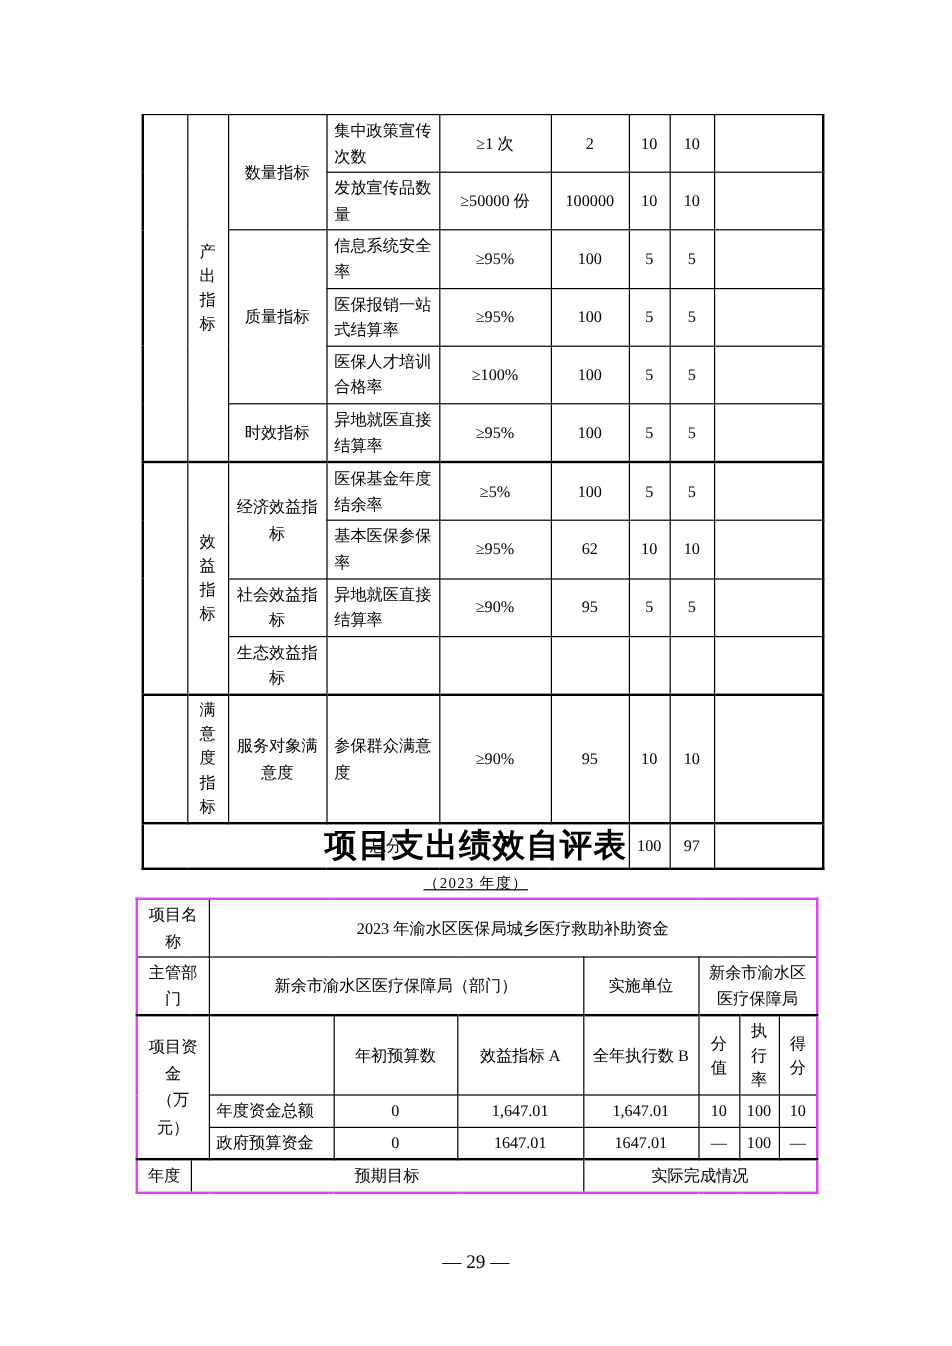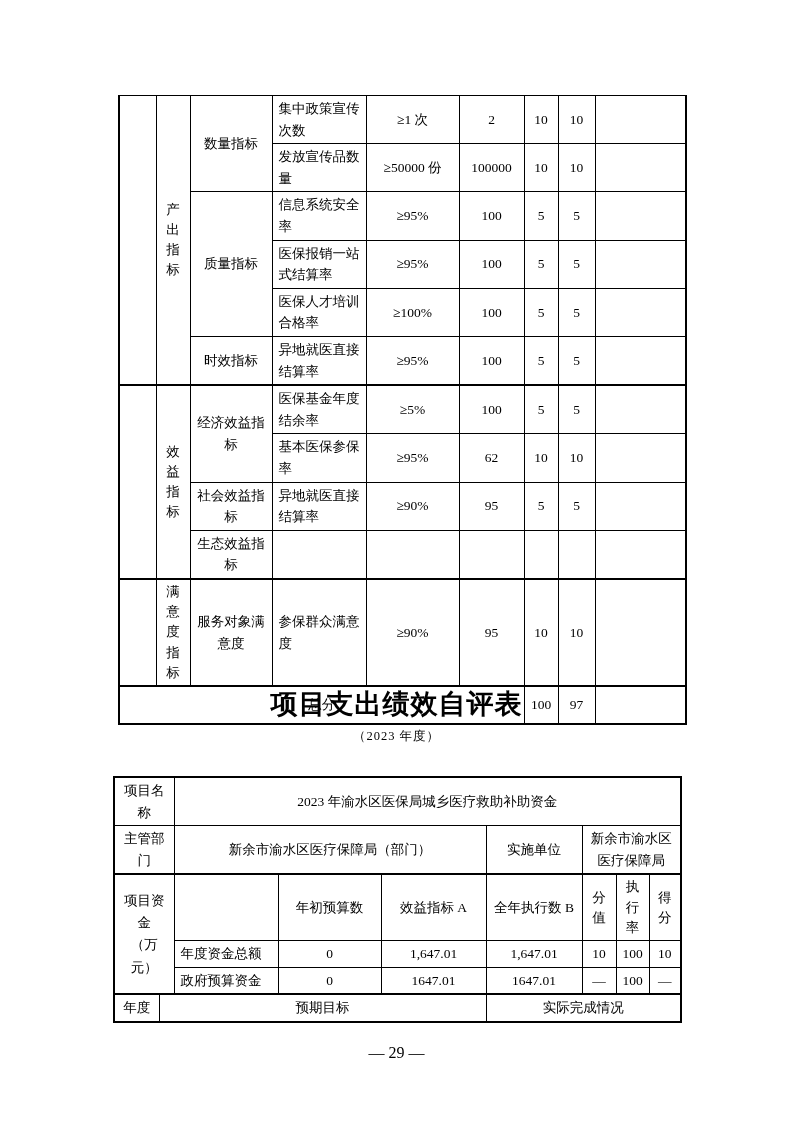--- a/index.html
+++ b/index.html
@@ -26,38 +26,37 @@
   }
   
   .t1 {
     position:absolute; left:118px; top:95px; width:567px;
     border-left:2px solid #000; border-right:2px solid #000;
     border-bottom:2px solid #000; border-top:1px solid #000;
   }
   
   .t2 {
     position:absolute; left:113px; top:748px; width:567px;
-    border:2px solid #000000;
-    margin-top:28px;
+    border:2px solid #d946ef;
   }
   tr.sect > td { border-top:2px solid #000; }
   td.left { text-align:left; padding-left:6px; }
   .vtext {
     display:block; width:14px; margin:0 auto;
     word-break:break-all; line-height:1.5;
   }
   td.preline { white-space:pre-line; line-height:1.65; }
   .doc-title {
     position:absolute; left:0; top:688px; width:793px;
     text-align:center; font-size:27px; font-weight:bold;
     letter-spacing:1px; line-height:32px;
   }
   .doc-subtitle {
     position:absolute; left:0; top:728px; width:793px;
-    text-align:center; font-size:12.5px; letter-spacing:1px;
+    text-align:center; font-size:12.5px; letter-spacing:1px;text-decoration:underline;
   }
   .page-number {
     position:absolute; left:0; top:1044px; width:793px;
     text-align:center; font-size:16px;
   }
 </style>
 </head>
 <body>
 
 <div class="page">

